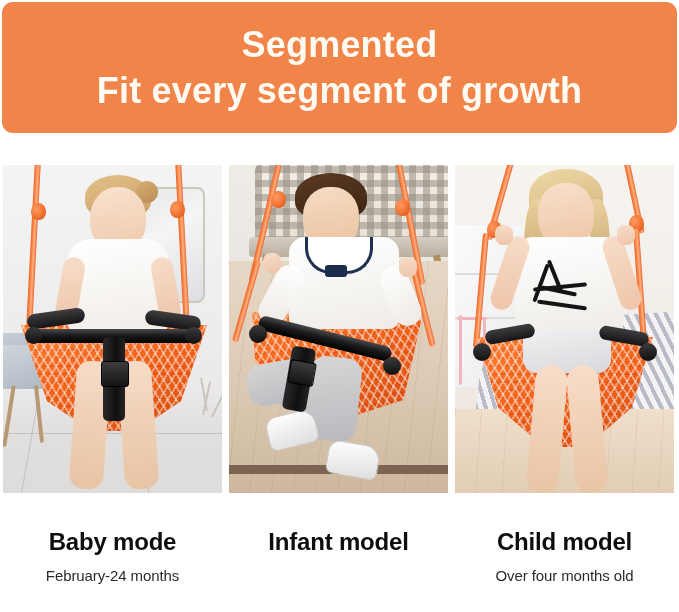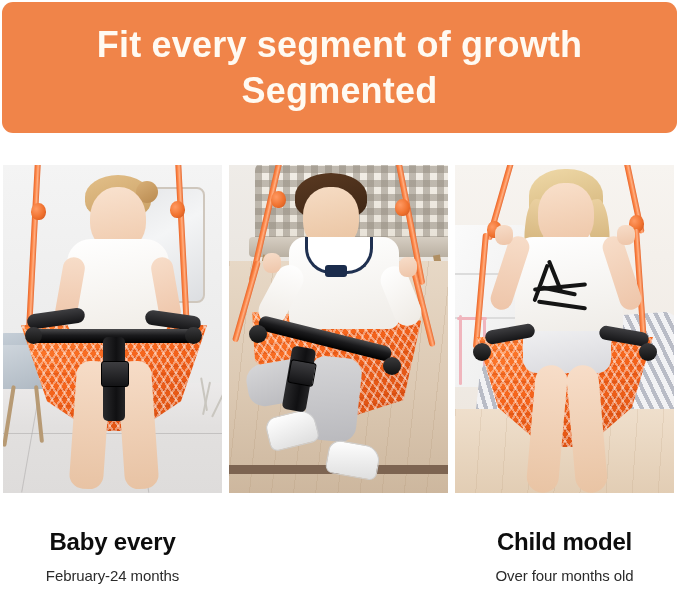--- a/index.html
+++ b/index.html
@@ -247,22 +247,22 @@
     font-weight: normal;
     color: #2b2b2b;
     line-height: 20px;
     letter-spacing: -0.1px;
   }
 </style>
 </head>
 <body>
 
 <div class="banner">
+  <div class="banner-line">Segmented</div>
   <div class="banner-line">Fit every segment of growth</div>
-  <div class="banner-line">Segmented</div>
 </div>
 
 <div class="photo-row">
 
   <div class="photo">
     <div class="room">
       <div class="p1-wall"></div>
       <div class="p1-mirror"></div>
       <div class="p1-floor"></div>
       <div class="p1-floor-line" style="left:26px;top:238px;width:1px;height:90px;transform:rotate(10deg);"></div>
@@ -394,22 +394,23 @@
       <div class="handle-grip" style="left:144px;top:164px;width:50px;height:14px;transform:rotate(10deg);"></div>
       <div class="bar-cap" style="left:18px;top:178px;width:18px;height:18px;"></div>
       <div class="bar-cap" style="left:184px;top:178px;width:18px;height:18px;"></div>
     </div>
   </div>
 
 </div>
 
 <div class="caption-row">
   <div class="caption">
-    <div class="caption-title">Baby every</div>
+    <div class="caption-title">Baby mode</div>
     <div class="caption-sub">February-24 months</div>
   </div>
   <div class="caption">
+    <div class="caption-title">Infant model</div>
   </div>
   <div class="caption">
     <div class="caption-title">Child model</div>
     <div class="caption-sub">Over four months old</div>
   </div>
 </div>
 
 </body></html>

